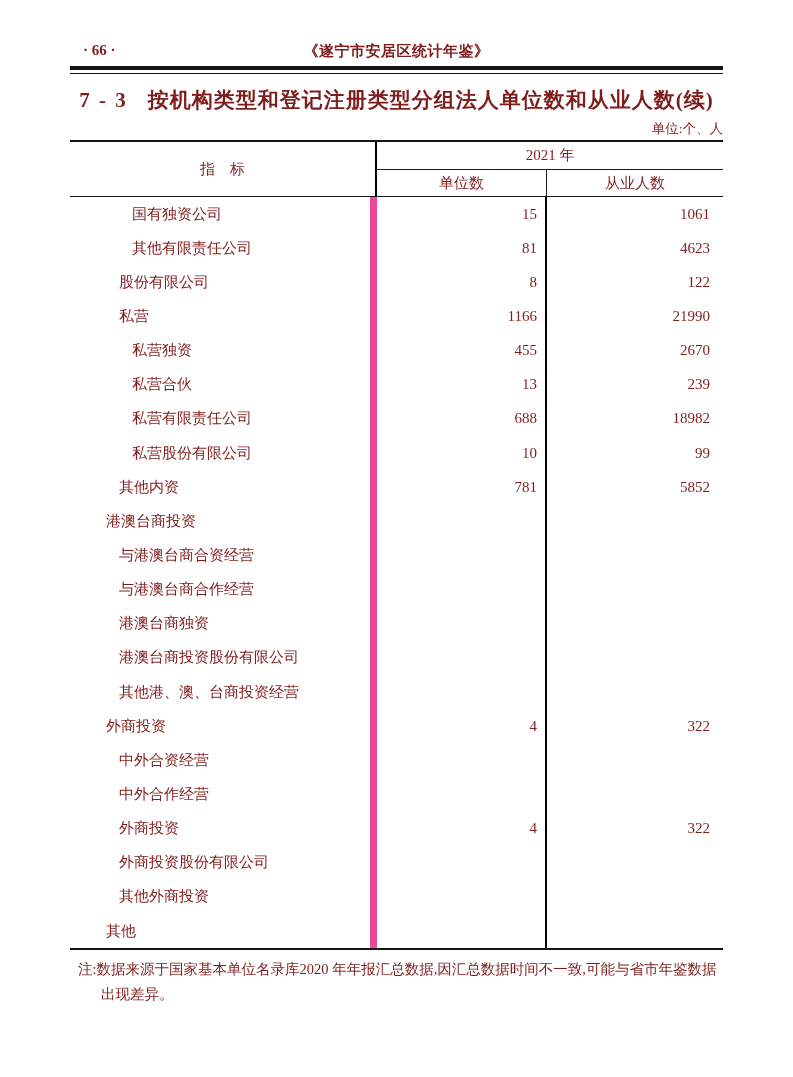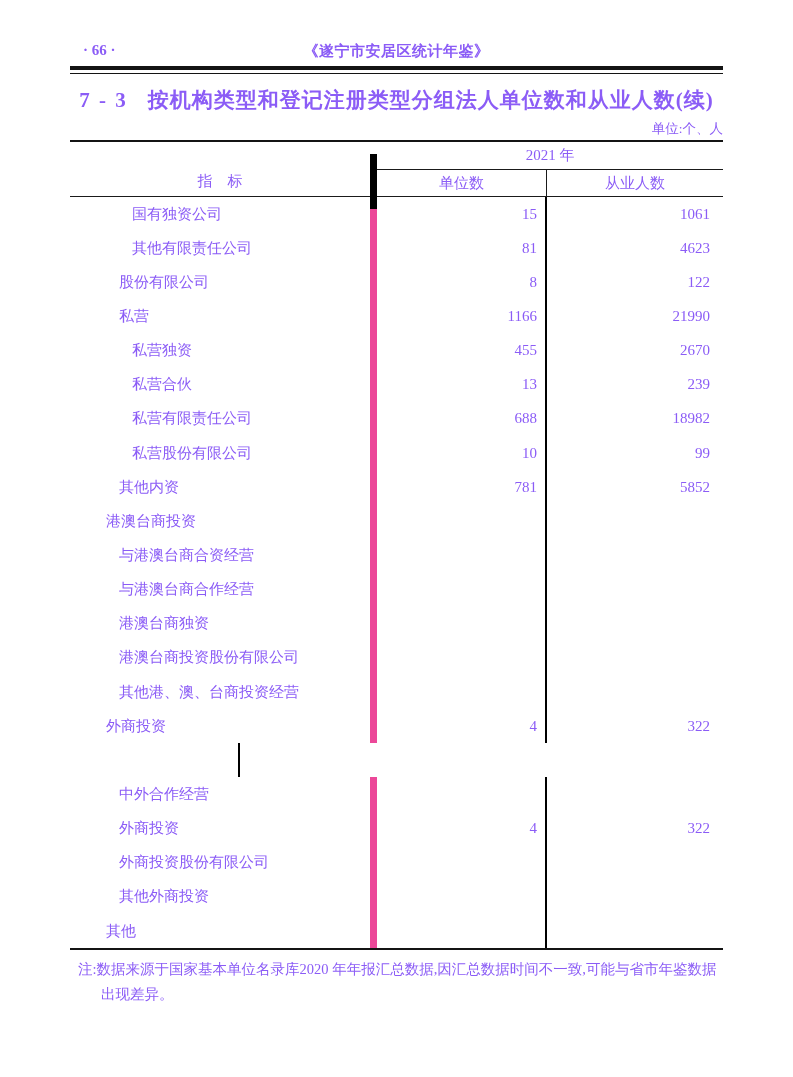--- a/index.html
+++ b/index.html
@@ -2,21 +2,21 @@
 <html><head>
 <meta charset="utf-8">
 <style>
   * { margin:0; padding:0; box-sizing:border-box; }
   html,body { background:#888; }
   .page {
     position:relative;
     width:793px; height:1077px;
     margin:0 auto;
     background:#ffffff;
-    color:#8b5cf6;
+    color:#7f1d1d;
     font-family:"Liberation Serif","DejaVu Serif",serif;
     overflow:hidden;
   }
   
   .running-head { position:absolute; top:42px; left:70px; width:653px; height:20px; }
   .page-num { position:absolute; left:13px; top:0; font-size:15px; font-weight:bold; }
   .book-title { position:absolute; left:0; right:0; top:0; text-align:center; font-size:15px; font-weight:bold; letter-spacing:.5px; }
   .rule-thick { position:absolute; top:66px; left:70px; width:653px; height:3.5px; background:#141414; }
   .rule-thin  { position:absolute; top:72.5px; left:70px; width:653px; height:1.2px; background:#141414; }
   
@@ -24,23 +24,23 @@
   .table-title .tno { margin-right:20px; letter-spacing:2px; }
   .table-title .ttext { letter-spacing:1px; }
   .unit-note { position:absolute; top:120px; left:70px; width:653px; text-align:right; font-size:13.5px; }
   
   .tbl {
     position:absolute; top:140px; left:70px; width:653px; height:810px;
     border-top:2px solid #141414; border-bottom:2px solid #141414;
   }
   .thead { position:relative; height:55px; border-bottom:1px solid #1a1a1a; }
   .th-indicator {
-    position:absolute; left:0; top:12px; width:307px; height:55px;
+    position:absolute; left:0; top:0; width:307px; height:55px;
     display:flex; align-items:center; justify-content:center;
-    font-size:15px; border-right:7px solid #000000;
+    font-size:15px; border-right:2px solid #000000;
   }
   .th-right { position:absolute; left:307px; top:0; width:346px; height:53px; }
   .th-year { height:28px; border-bottom:1px solid #1a1a1a; display:flex; align-items:center; justify-content:center; font-size:15px; }
   .th-cols { display:flex; height:27px; }
   .th-units { width:170px; border-right:1px solid #1a1a1a; display:flex; align-items:center; justify-content:center; font-size:15px; }
   .th-emp { flex:1; display:flex; align-items:center; justify-content:center; font-size:15px; }
   .tbody { display:flex; flex-direction:column; height:751px; }
   .row { flex:1; display:flex; font-size:15px; }
   .cell { display:flex; align-items:center; }
   .cell.label { width:307px; border-right:7px solid #ec4899; }
@@ -160,20 +160,21 @@
           <div class="cell label lv2">其他港、澳、台商投资经营</div>
           <div class="cell units"></div>
           <div class="cell emp"></div>
         </div>
         <div class="row">
           <div class="cell label lv1">外商投资</div>
           <div class="cell units">4</div>
           <div class="cell emp">322</div>
         </div>
         <div class="row">
+          <div class="cell label lv2">中外合资经营</div>
           <div class="cell units"></div>
           <div class="cell emp"></div>
         </div>
         <div class="row">
           <div class="cell label lv2">中外合作经营</div>
           <div class="cell units"></div>
           <div class="cell emp"></div>
         </div>
         <div class="row">
           <div class="cell label lv2">外商投资</div>

